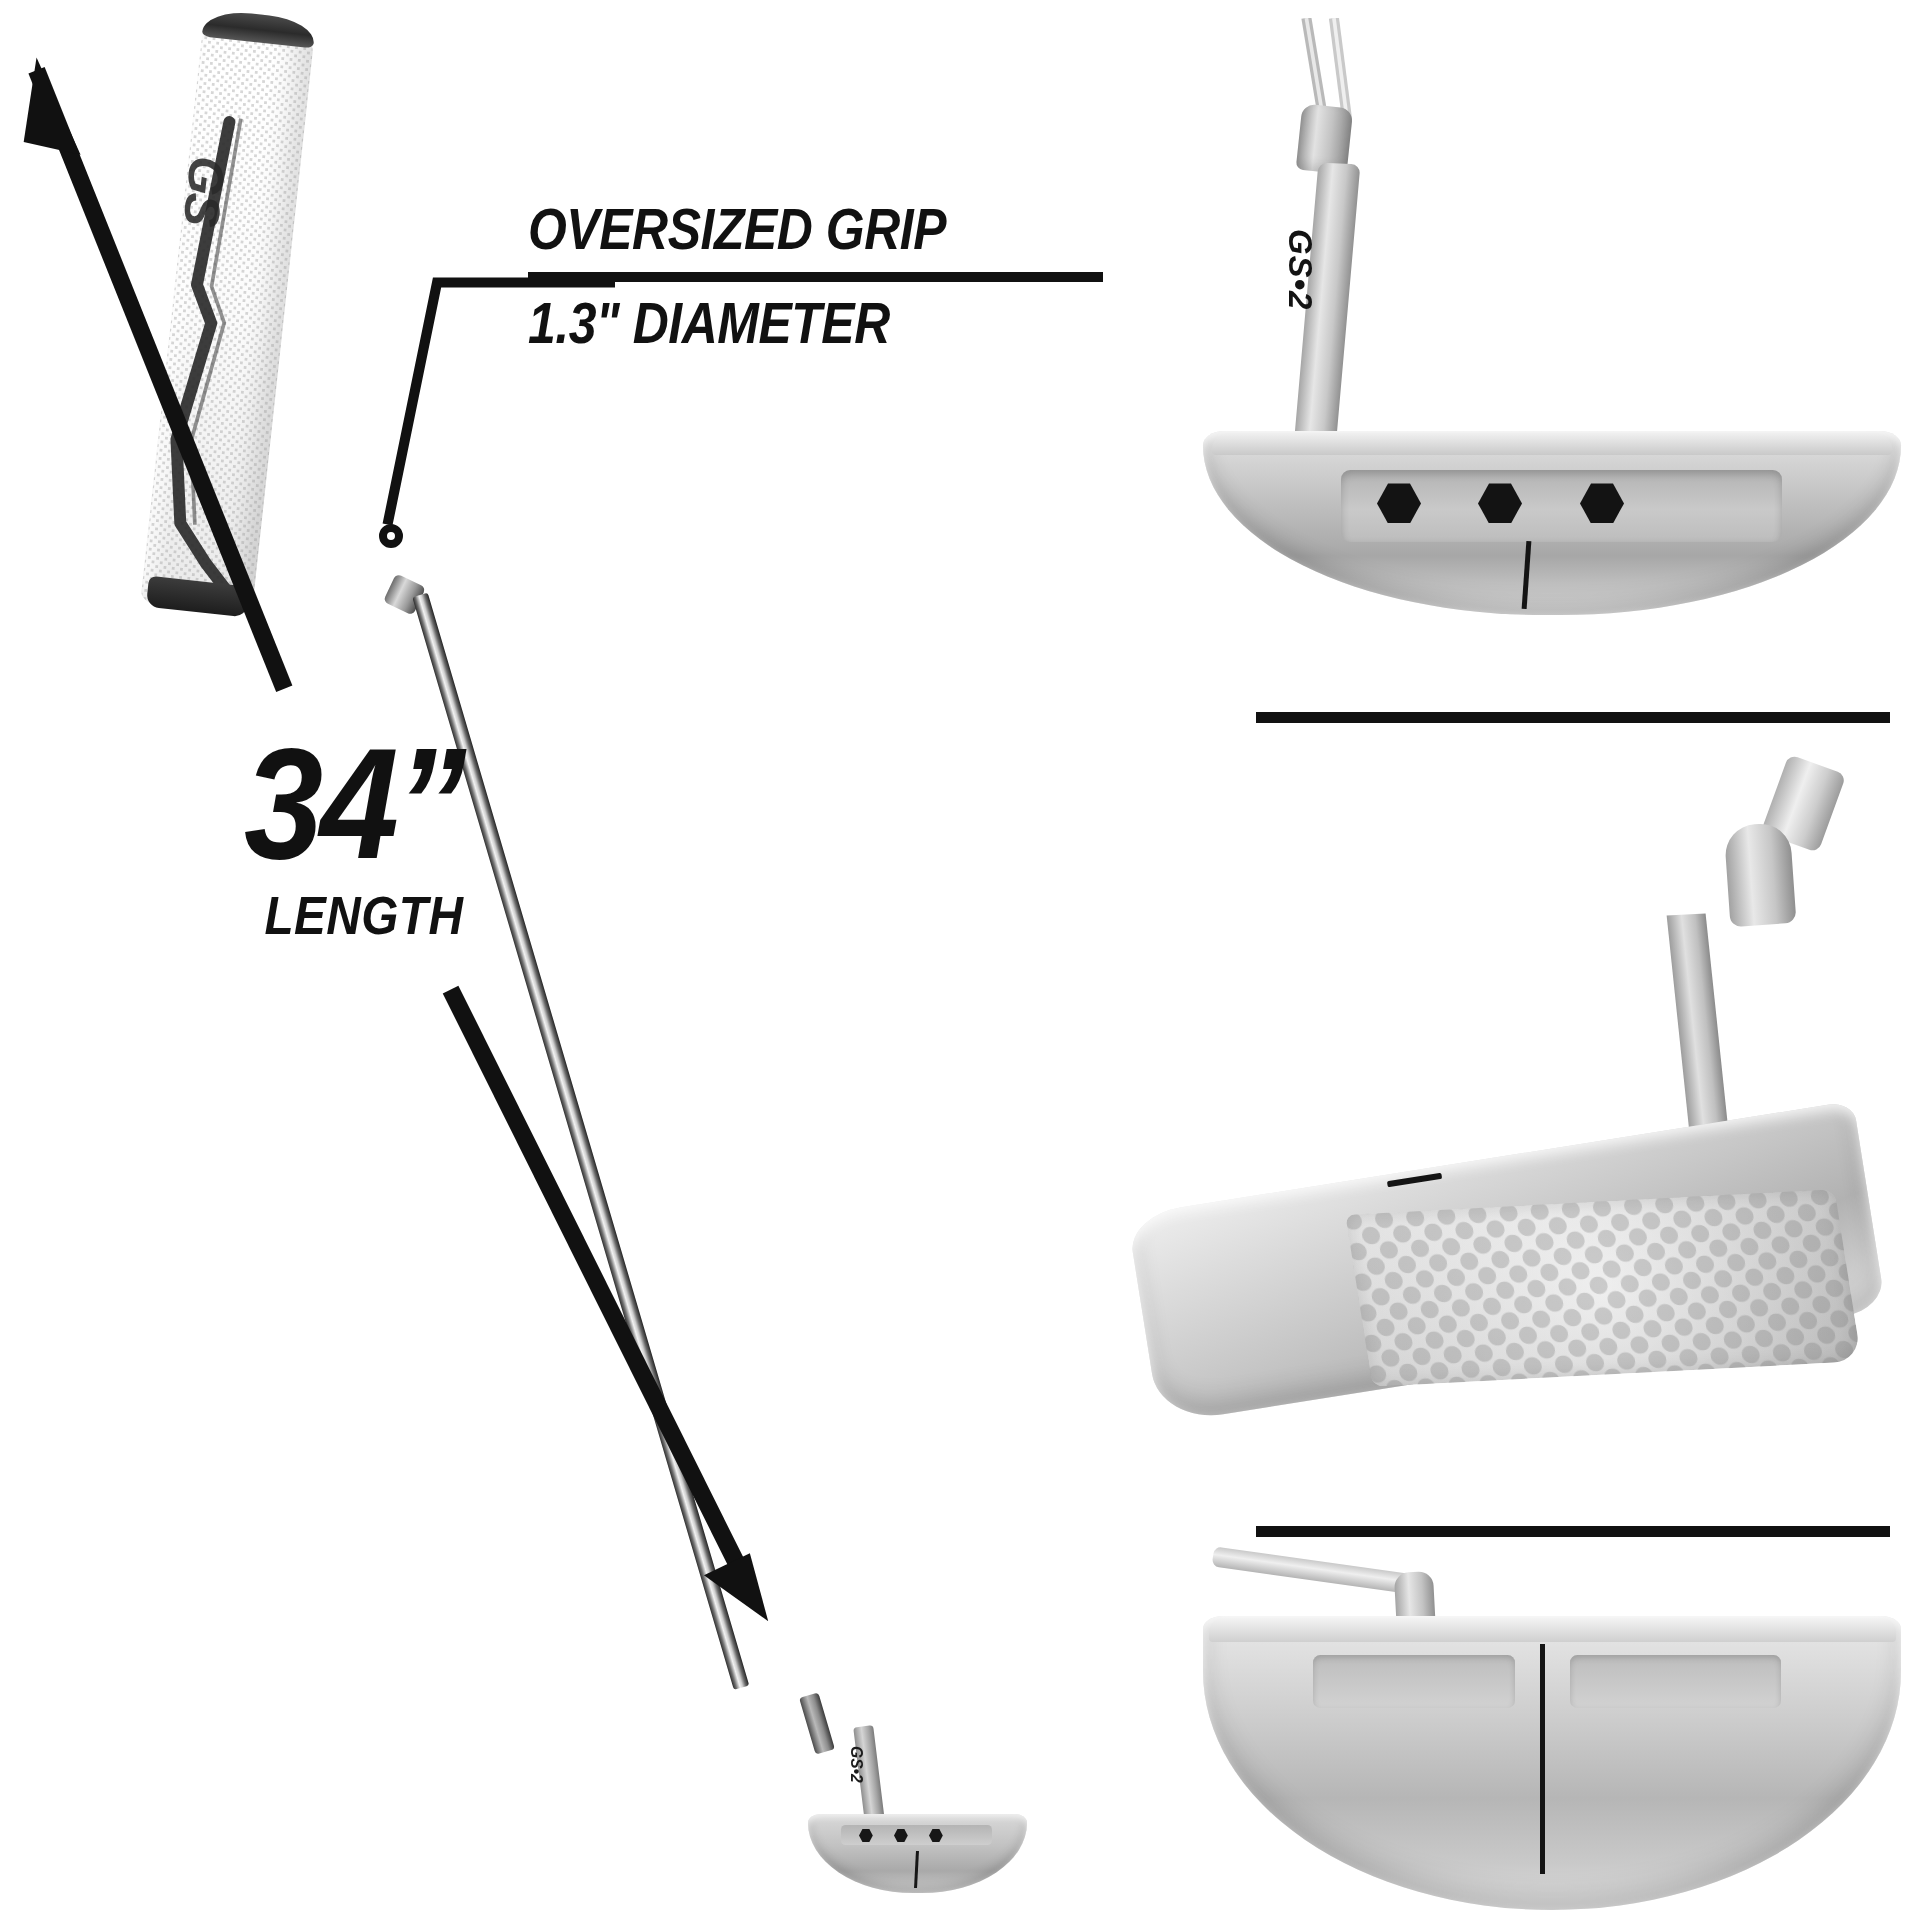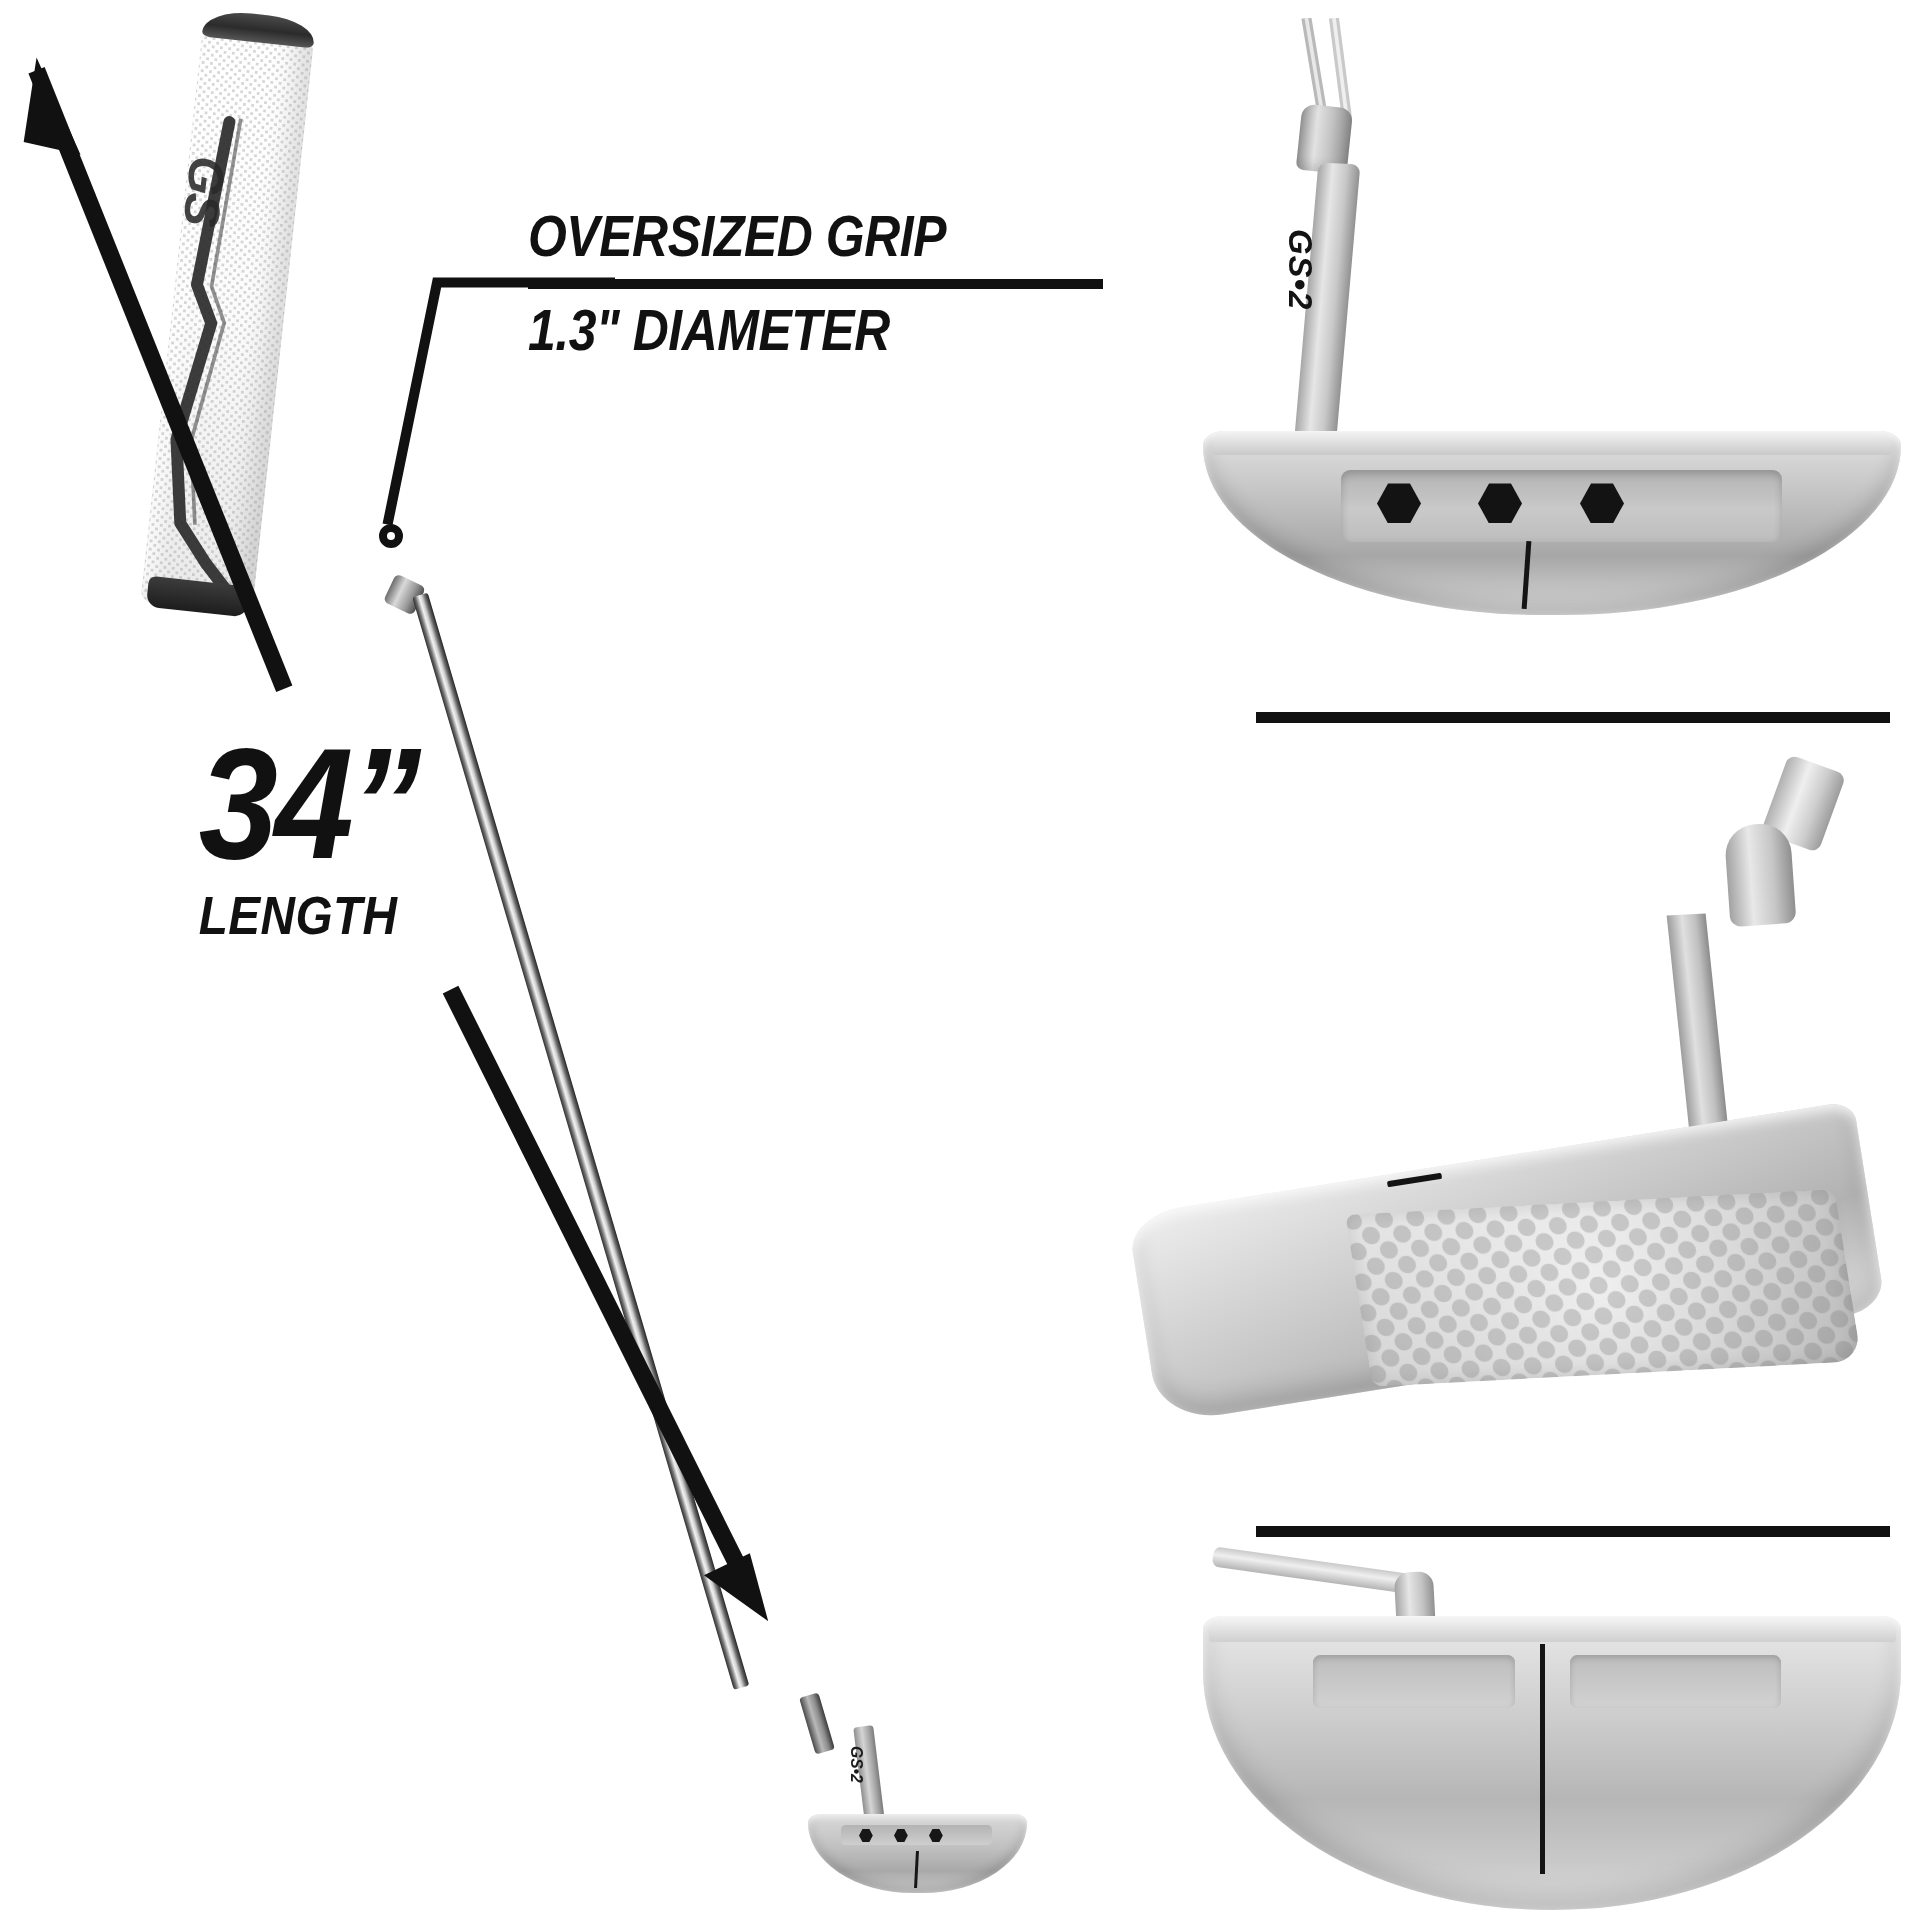--- a/index.html
+++ b/index.html
@@ -18,37 +18,37 @@
     font-weight: 700;
     font-style: italic;
     color: #111111;
     letter-spacing: -0.5px;
     white-space: nowrap;
     transform: scaleX(0.86);
     transform-origin: left center;
   }
 
   
-  #callout-grip { position: absolute; left: 528px; top: 197px; margin-top: 7px; }
+  #callout-grip { position: absolute; left: 528px; top: 197px; }
   #callout-grip-line1 { font-size: 58px; line-height: 64px; }
   #callout-grip-rule {
     width: 575px; height: 10px; background: #111; margin: 11px 0 9.2px 0;
   }
   #callout-grip-line2 { font-size: 58px; line-height: 64px; }
 
   
   #callout-leader { position: absolute; left: 349px; top: 220px; }
   #grip-anchor-dot {
     position: absolute; left: 379px; top: 524px;
     width: 24px; height: 24px; border-radius: 50%;
     background: #fff; border: 8.3px solid #111;
   }
 
   
-  #length-block { position: absolute; left: 184px; top: 730px; width: 294px; text-align: left; }
+  #length-block { position: absolute; left: 184px; top: 730px; width: 294px; text-align: right; }
   #length-value {
     font-size: 158px; line-height: 147px; font-weight: 700; font-style: italic;
     color: #111; transform: scaleX(0.9); letter-spacing: -3.7px;
   }
   #length-label {
     font-size: 53px; line-height: 66px; font-weight: 700; font-style: italic;
     color: #111; transform: scaleX(0.9); letter-spacing: 0.5px; margin-top: 5.5px;
   }
 
   

